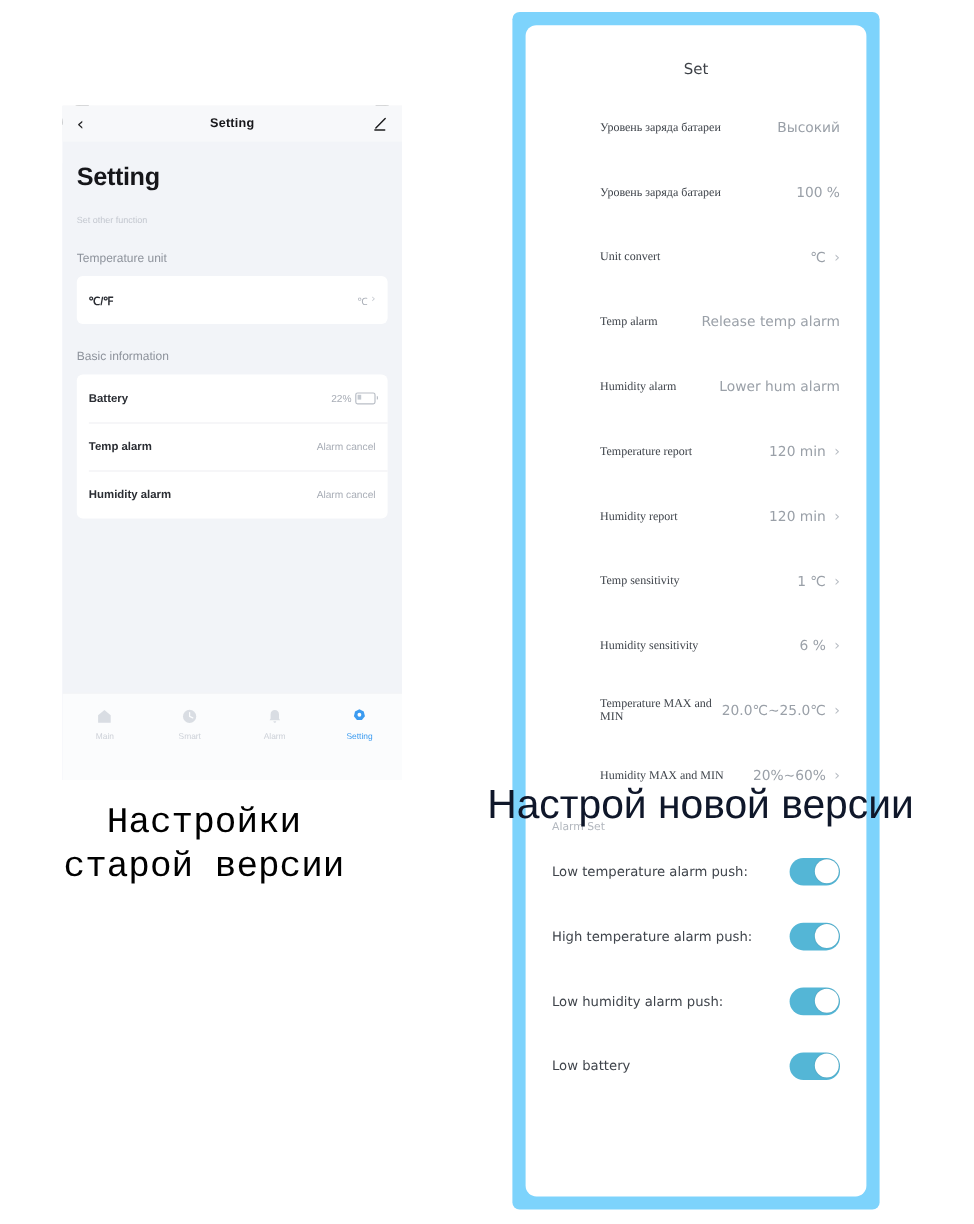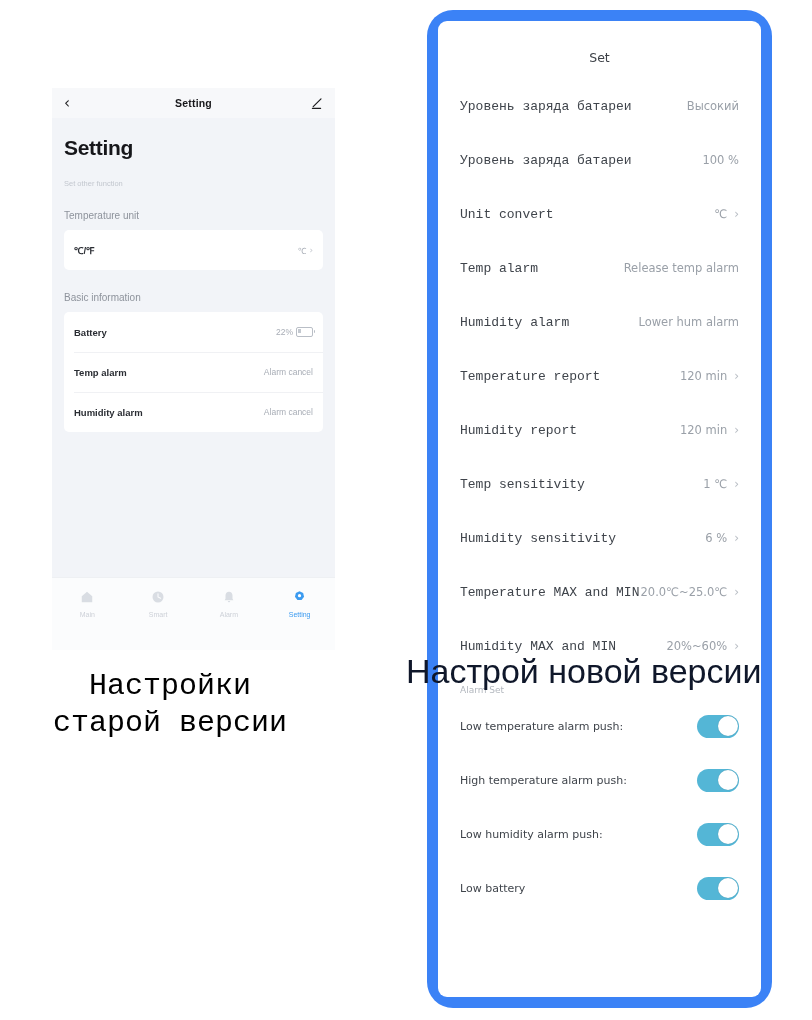--- a/index.html
+++ b/index.html
@@ -179,24 +179,24 @@
     color: #cdd1d8;
     margin-top: 5px;
   }
   .old-tab.active .old-tab-label { color: #3c9bf0; }
 
   
   #new-phone {
     position: absolute;
     left: 427px;
     top: 10px;
-    width: 345px;
+    width: 306px;
     height: 998px;
-    background: #3b82f6;
-    border-radius: 26px;
+    background: #7dd3fc;
+    border-radius: 6px;
     padding: 11px;
     box-sizing: border-box;
   }
   #new-screen {
     width: 100%;
     height: 100%;
     background: #ffffff;
     border-radius: 9px;
     overflow: hidden;
     position: relative;
@@ -209,23 +209,24 @@
     font-family: "DejaVu Sans", sans-serif;
   }
   .new-list { padding: 0 22px; margin-top: 14px; }
   .new-row {
     display: flex;
     align-items: center;
     justify-content: space-between;
     height: 54px;
   }
   .new-row-label {
-    font-size: 13px;
+    font-size: 10px;
     color: #3f444b;
-    font-family: Liberation Mono, monospace;
+    font-family: Liberation Serif, serif;
+    margin-left: 40px;
   }
   .new-row-right {
     display: flex;
     align-items: center;
     gap: 7px;
   }
   .new-row-value {
     font-size: 11.5px;
     color: #9aa0a8;
     font-family: "DejaVu Sans", sans-serif;

